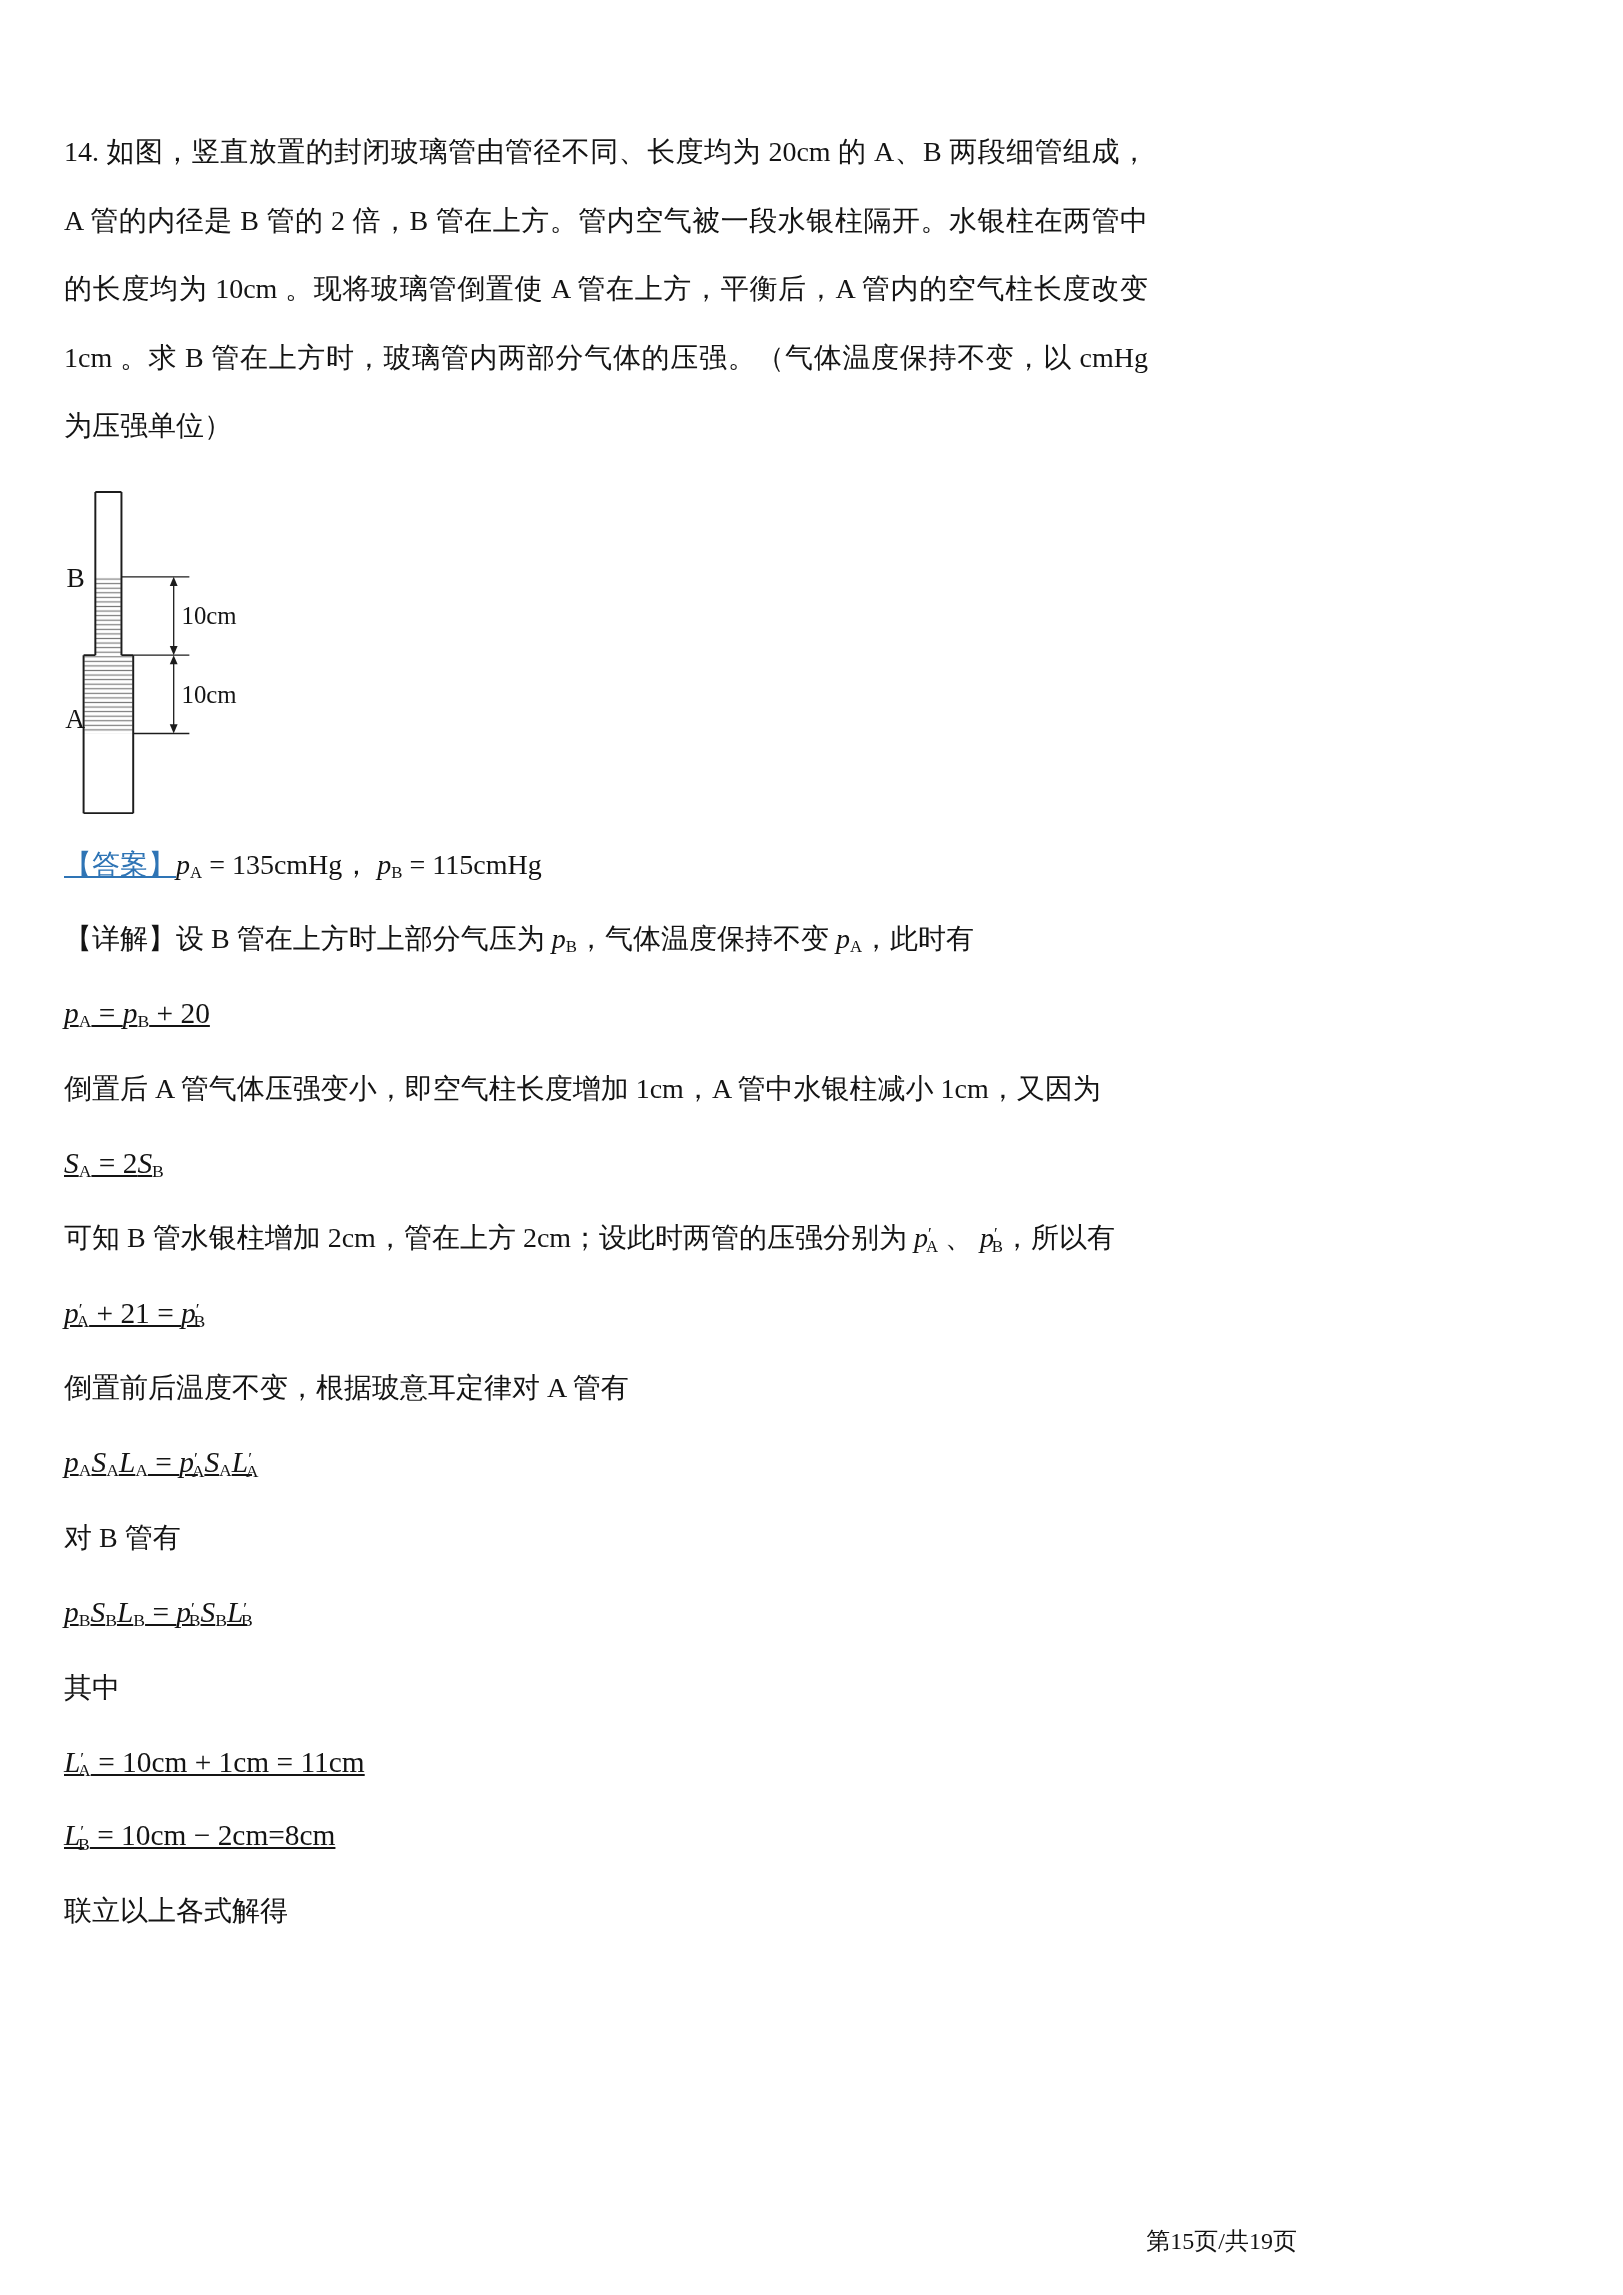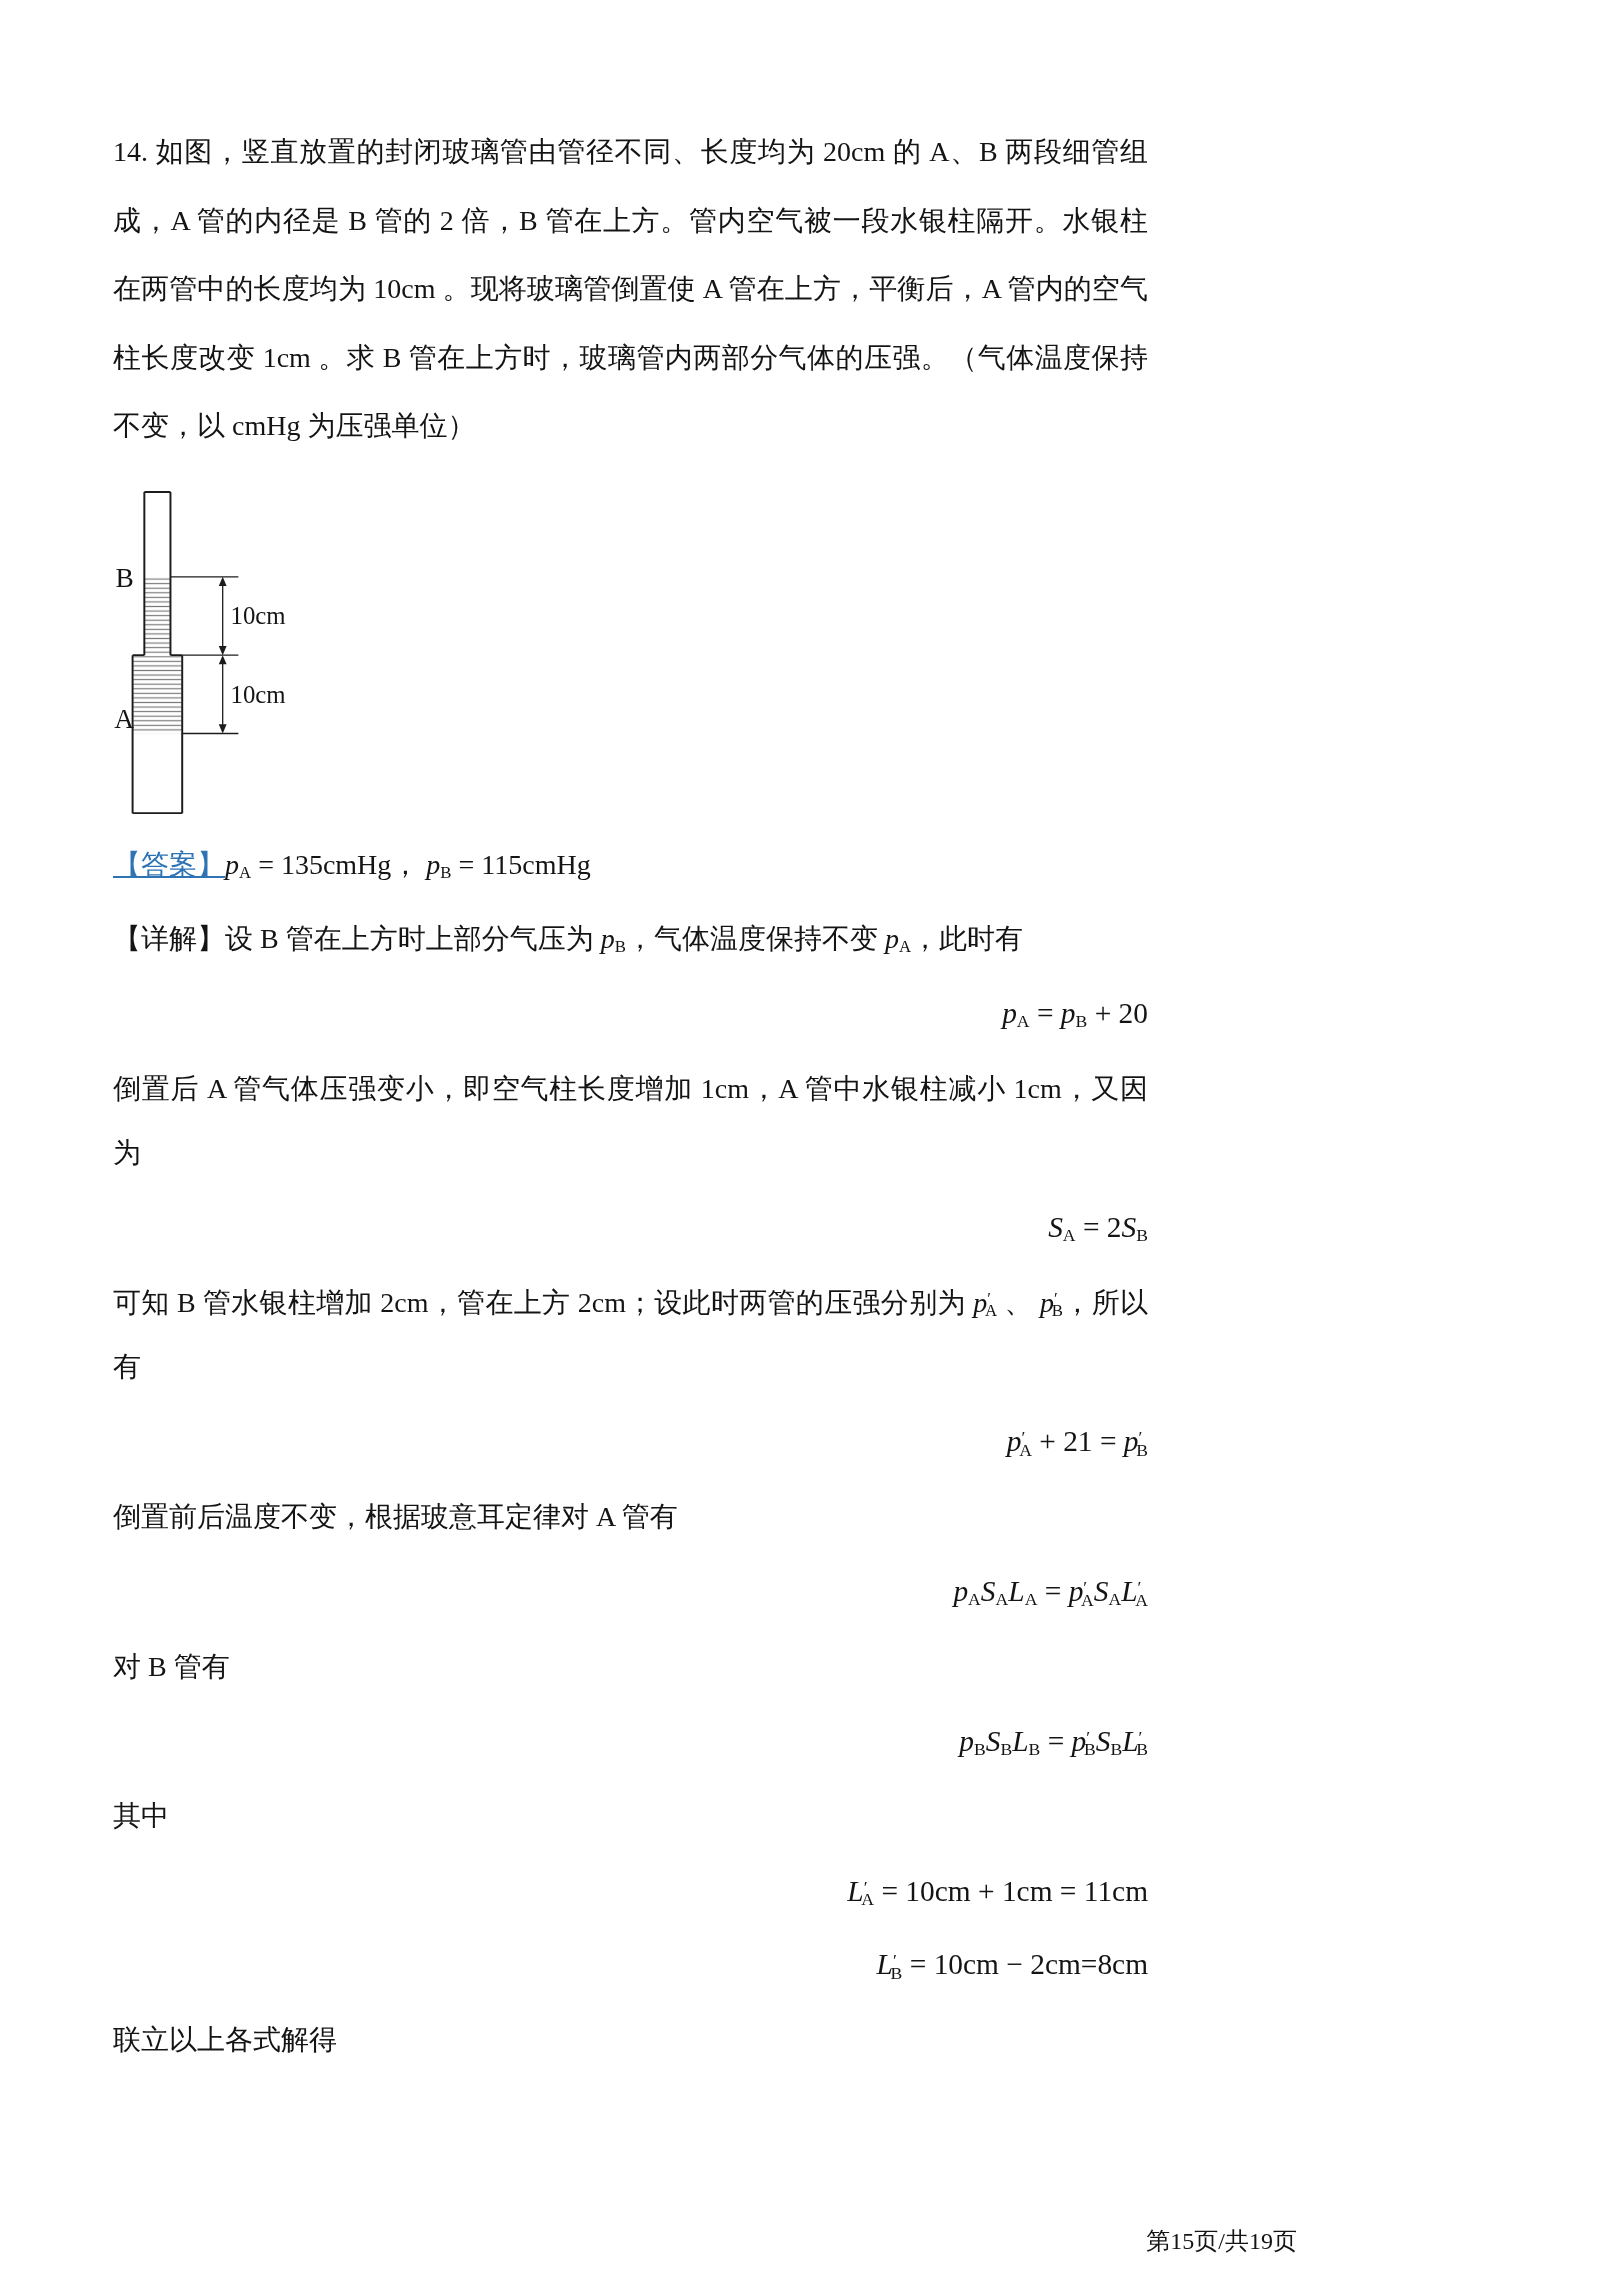--- a/index.html
+++ b/index.html
@@ -5,34 +5,35 @@
   * { margin: 0; padding: 0; box-sizing: border-box; }
   html, body { background: #ffffff; }
   .page {
     position: relative;
     width: 1297px;
     height: 2295px;
     background: #ffffff;
     color: #141414;
     font-family: "Liberation Serif", "DejaVu Serif", serif;
     font-size: 28px;
-    padding: 118px 149px 0 113px;
+    padding: 118px 149px 0 64px;
     overflow: hidden;
   }
   .para {
     line-height: 2.3;
     text-align: justify;
     margin: 9.2px 0;
   }
   .statement { margin-top: 0; line-height: 2.45; }
   .eq {
-    text-align: right;
+    text-align: left;
     line-height: 2.1;
     margin: 11.8px 0;
     font-size: 29.4px;
+    text-decoration: underline;
   }
   .seg-var { font-style: italic; }
   .seg-blue { color: #2e74b5; font-style: normal; text-decoration: underline; }
   sub.seg-sub, sup.seg-sup { font-size: 0.6em; line-height: 0; }
   sub.seg-sub { vertical-align: -0.25em; }
   sup.seg-sup { vertical-align: 0.45em; }
   sup.seg-sup + sub.seg-sub { margin-left: -0.35em; }
   .figure { margin: 23.6px 0 11.8px 0; }
   .figure svg { display: block; }
   .fig-text {

